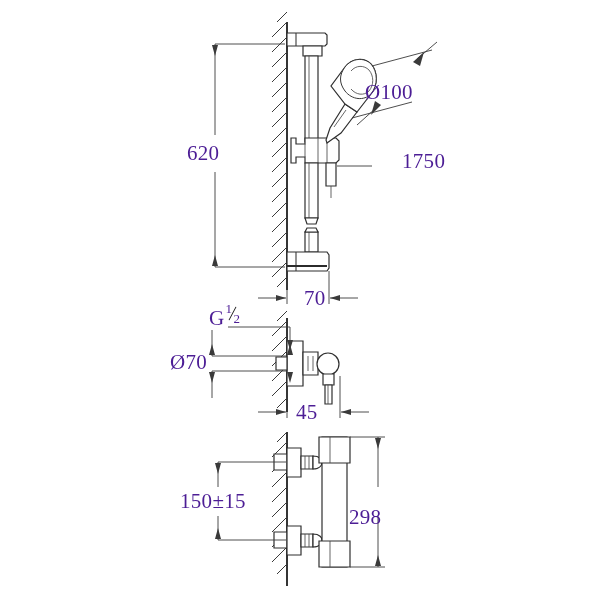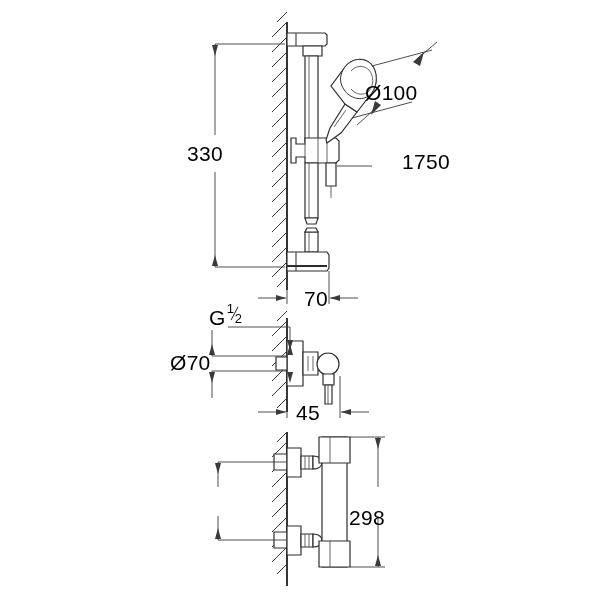--- a/index.html
+++ b/index.html
@@ -25,22 +25,22 @@
   .ln { stroke: #3a3a3a; fill: none; stroke-width: 1.1; }
   .ln-thick { stroke: #2b2b2b; fill: none; stroke-width: 1.9; }
   .ln-thin { stroke: #4a4a4a; fill: none; stroke-width: 0.85; }
   .hatch { stroke: #3a3a3a; stroke-width: 1.0; fill: none; }
   .fillw { fill: #ffffff; stroke: #2f2f2f; stroke-width: 1.2; }
   .fillw-thin { fill: #ffffff; stroke: #3a3a3a; stroke-width: 1.0; }
   .dim { stroke: #3a3a3a; fill: none; stroke-width: 0.9; }
   .arrowfill { fill: #3a3a3a; stroke: none; }
   .dimtext {
     position: absolute;
-    color: #000000;
-    font-family: Liberation Sans, sans-serif;
+    color: #4c1d95;
+    font-family: Liberation Serif, serif;
     font-size: 21px;
     letter-spacing: 0.3px;
     white-space: nowrap;
     line-height: 1;
     user-select: none;
   }
   .frac {
     display: inline-block;
     position: relative;
     font-size: 13px;
@@ -280,30 +280,31 @@
         <line class="dim" x1="350" y1="437" x2="385" y2="437"></line>
         <line class="dim" x1="350" y1="567" x2="385" y2="567"></line>
         <line class="dim" x1="378" y1="437" x2="378" y2="487"></line>
         <line class="dim" x1="378" y1="516" x2="378" y2="567"></line>
         <polygon class="arrowfill" points="378,449 375,438 381,438"></polygon>
         <polygon class="arrowfill" points="378,555 375,566 381,566"></polygon>
       </g>
     </g>
   </svg>
 
-  <div class="dimtext" style="left:187px; top:143px;">330</div>
+  <div class="dimtext" style="left:187px; top:143px;">620</div>
 
   <div class="dimtext" style="left:355px; top:151px;margin-left:47px;">1750</div>
 
   <div class="dimtext" style="left:365px; top:82px;">Ø100</div>
 
   <div class="dimtext" style="left:296px; top:288px;margin-left:8px;">70</div>
 
   <div class="dimtext" style="left:209px; top:304px;"><span>G</span><span class="frac"><span class="num">1</span><span class="bar"></span><span class="den">2</span></span></div>
 
   <div class="dimtext" style="left:170px; top:352px;">Ø70</div>
 
   <div class="dimtext" style="left:296px; top:402px;">45</div>
 
+  <div class="dimtext" style="left:180px; top:491px;">150±15</div>
 
   <div class="dimtext" style="left:349px; top:499px;margin-top:8px;">298</div>
 
 </div>
 
 </body></html>

